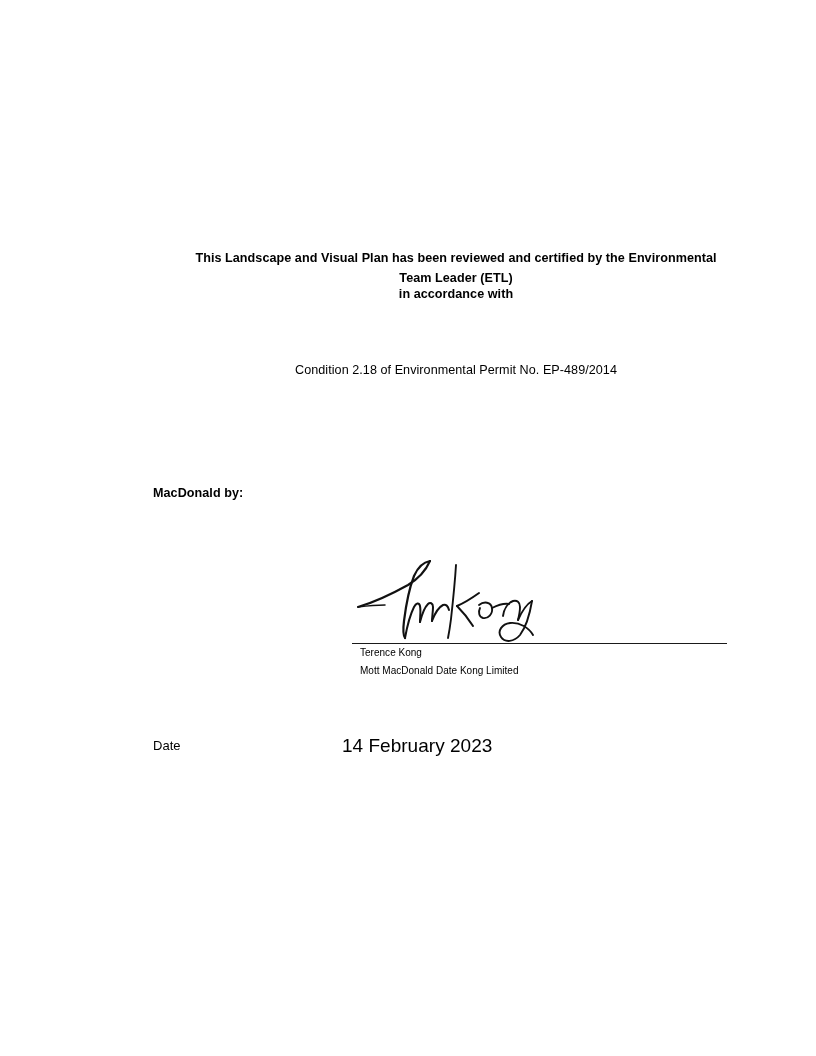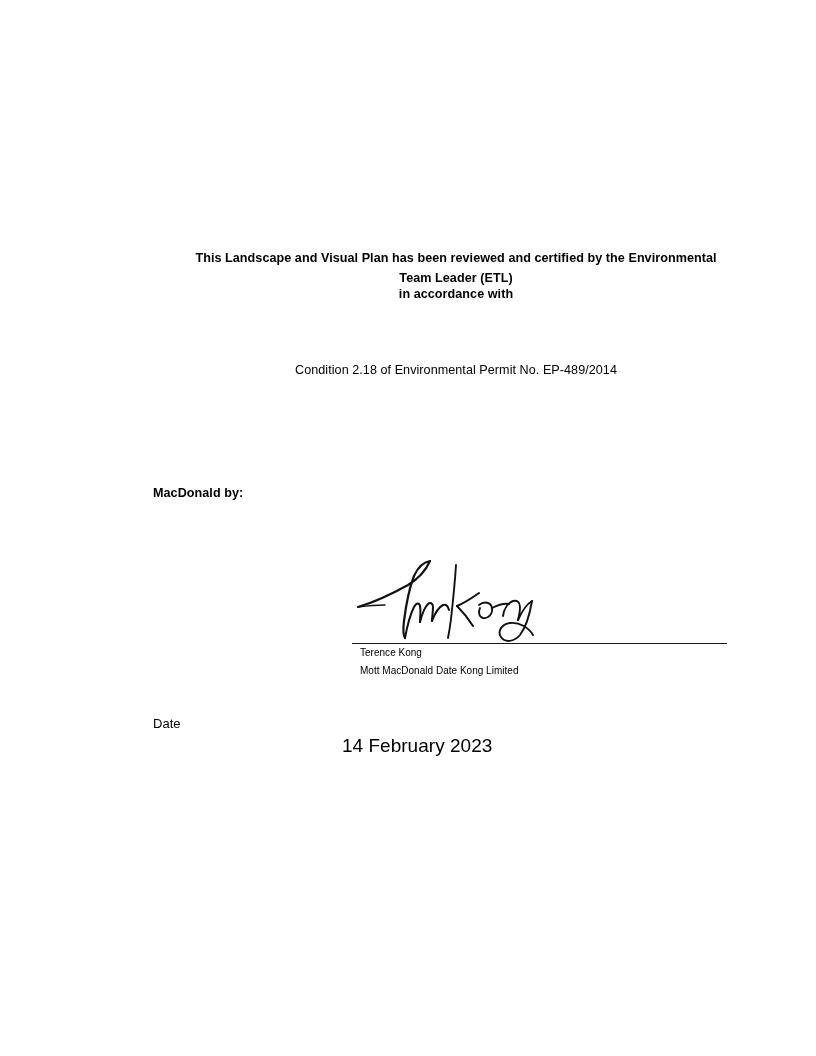--- a/index.html
+++ b/index.html
@@ -105,21 +105,21 @@
     white-space: nowrap;
   }
   .signatory-block div {
     height: 17.6px;
   }
 
   
   .date-label {
     position: absolute;
     left: 105px;
-    top: 700px;
+    top: 722px;
     font-size: 13px;
     font-weight: normal;
     line-height: 17.6px;
     letter-spacing: 0.02px;
   }
   .date-value {
     position: absolute;
     left: 294px;
     top: 722px;
     font-size: 19px;

